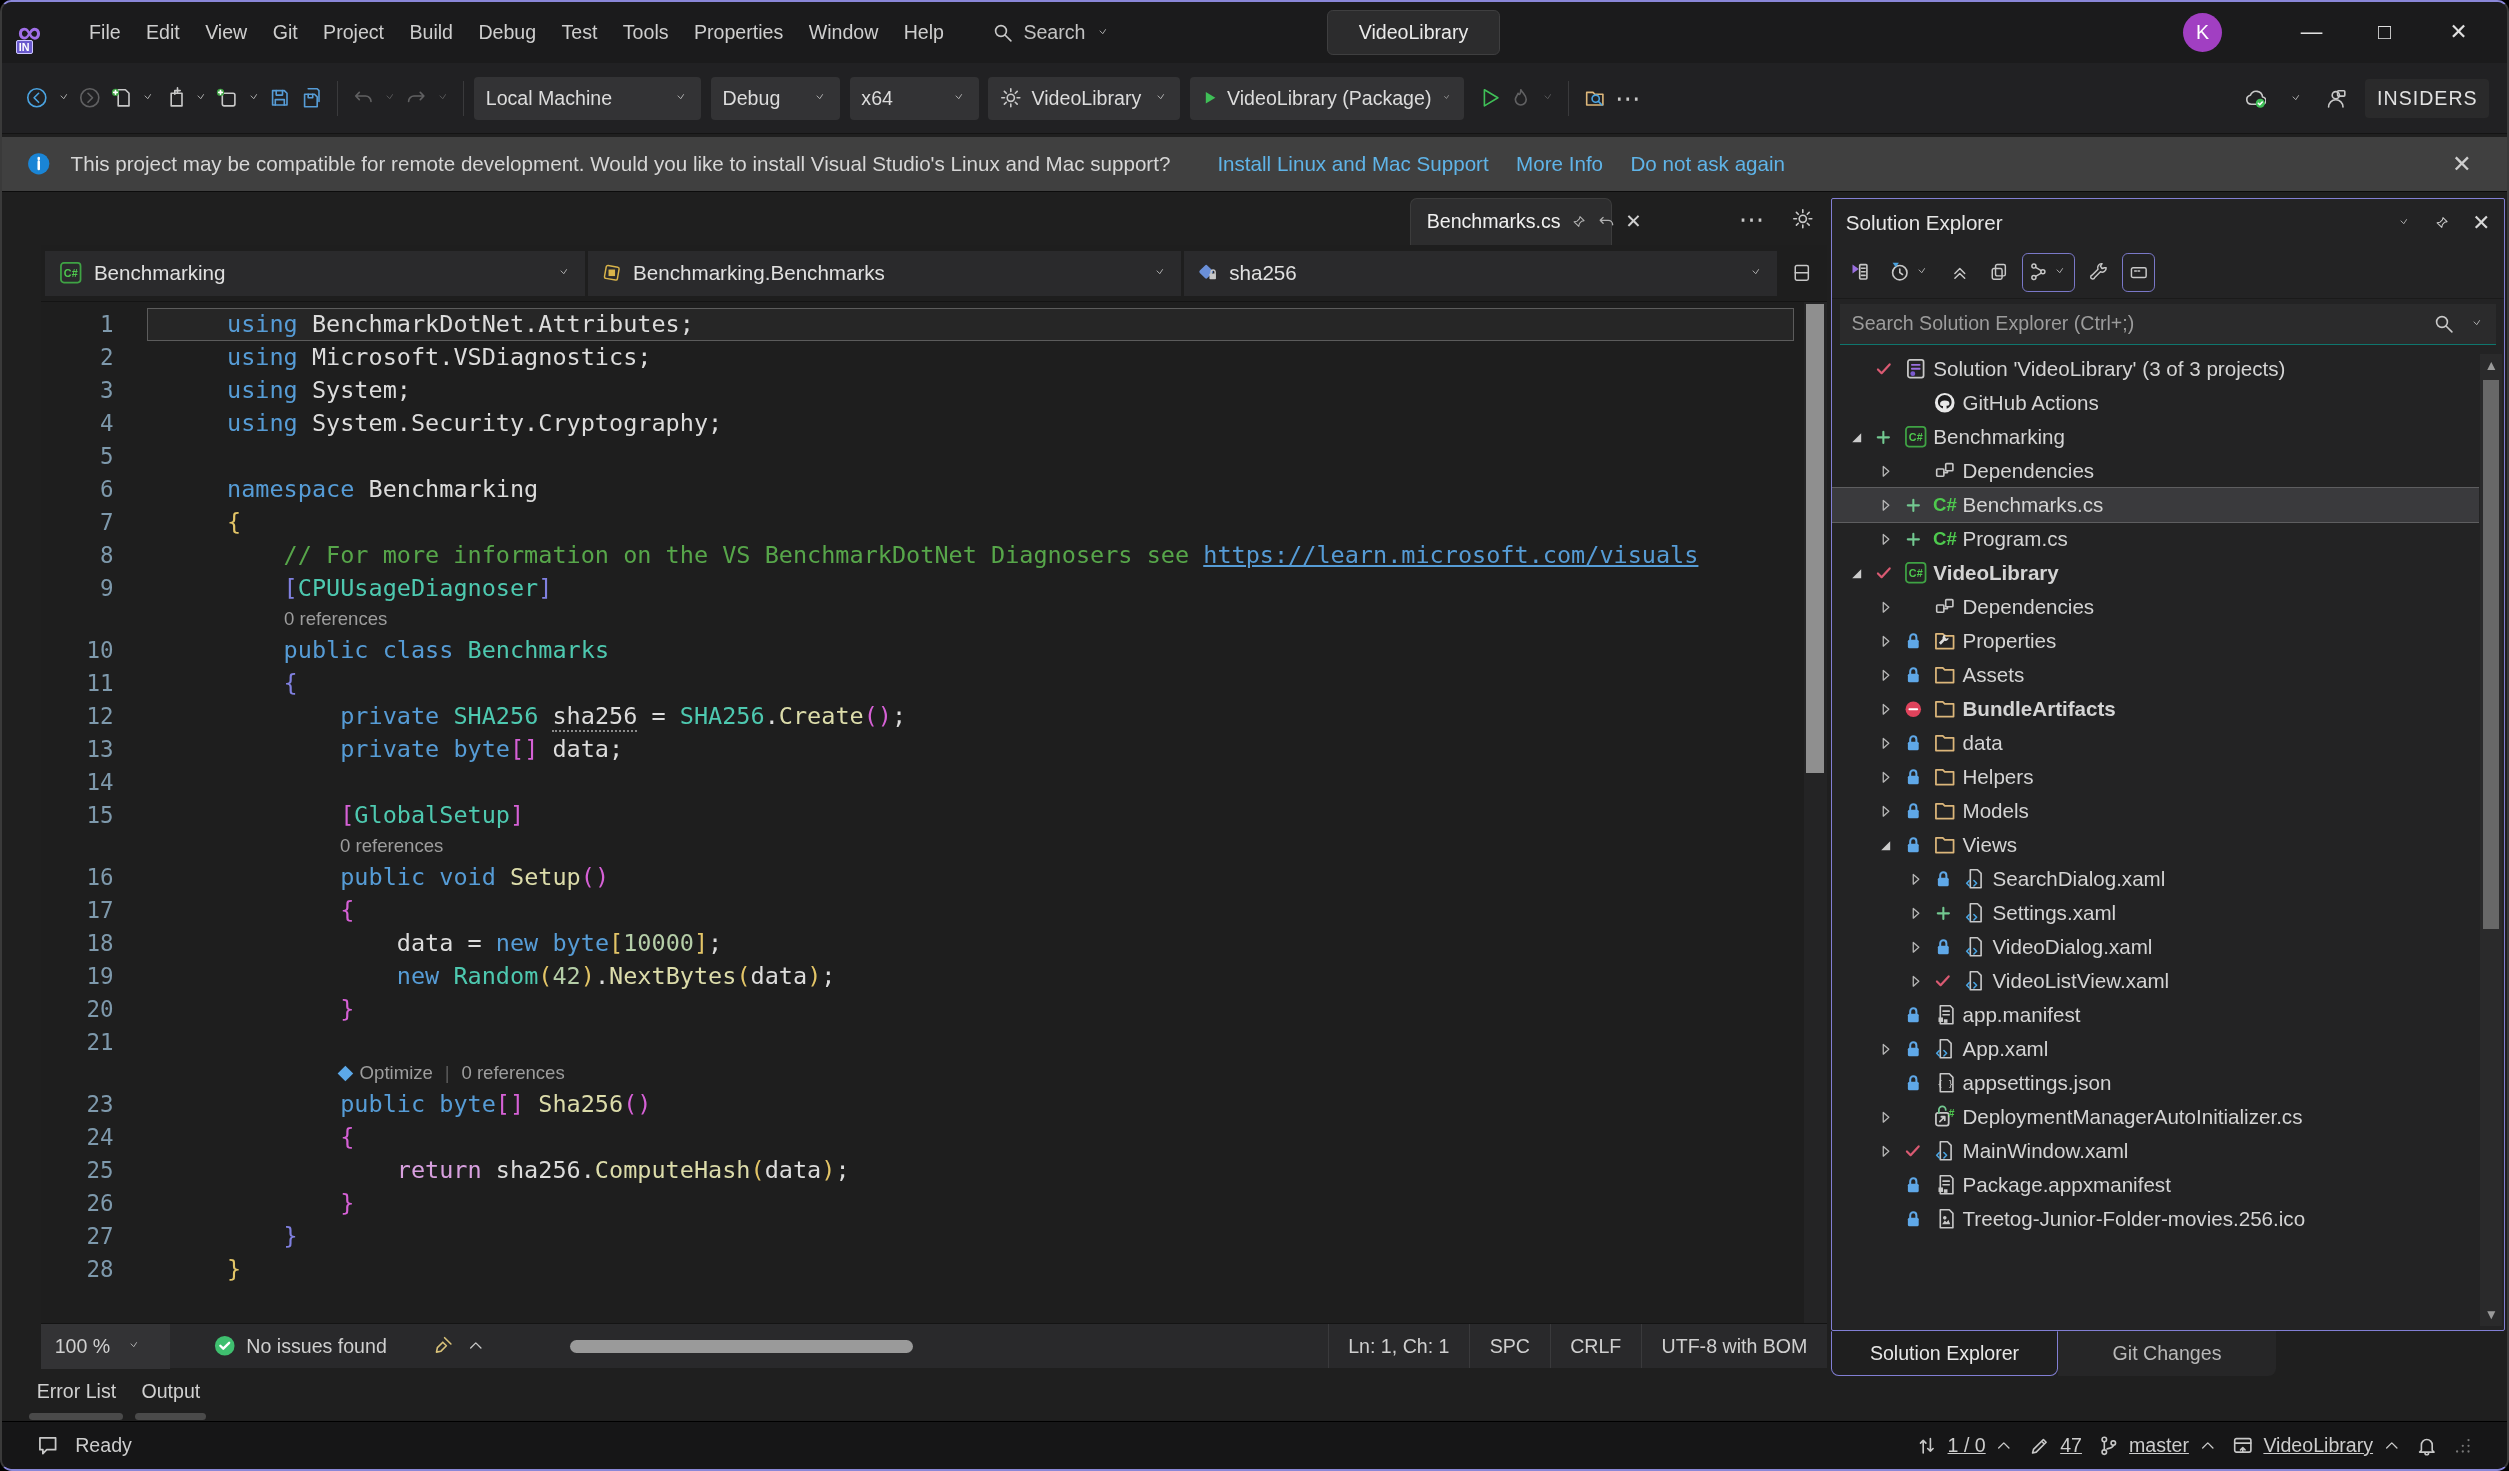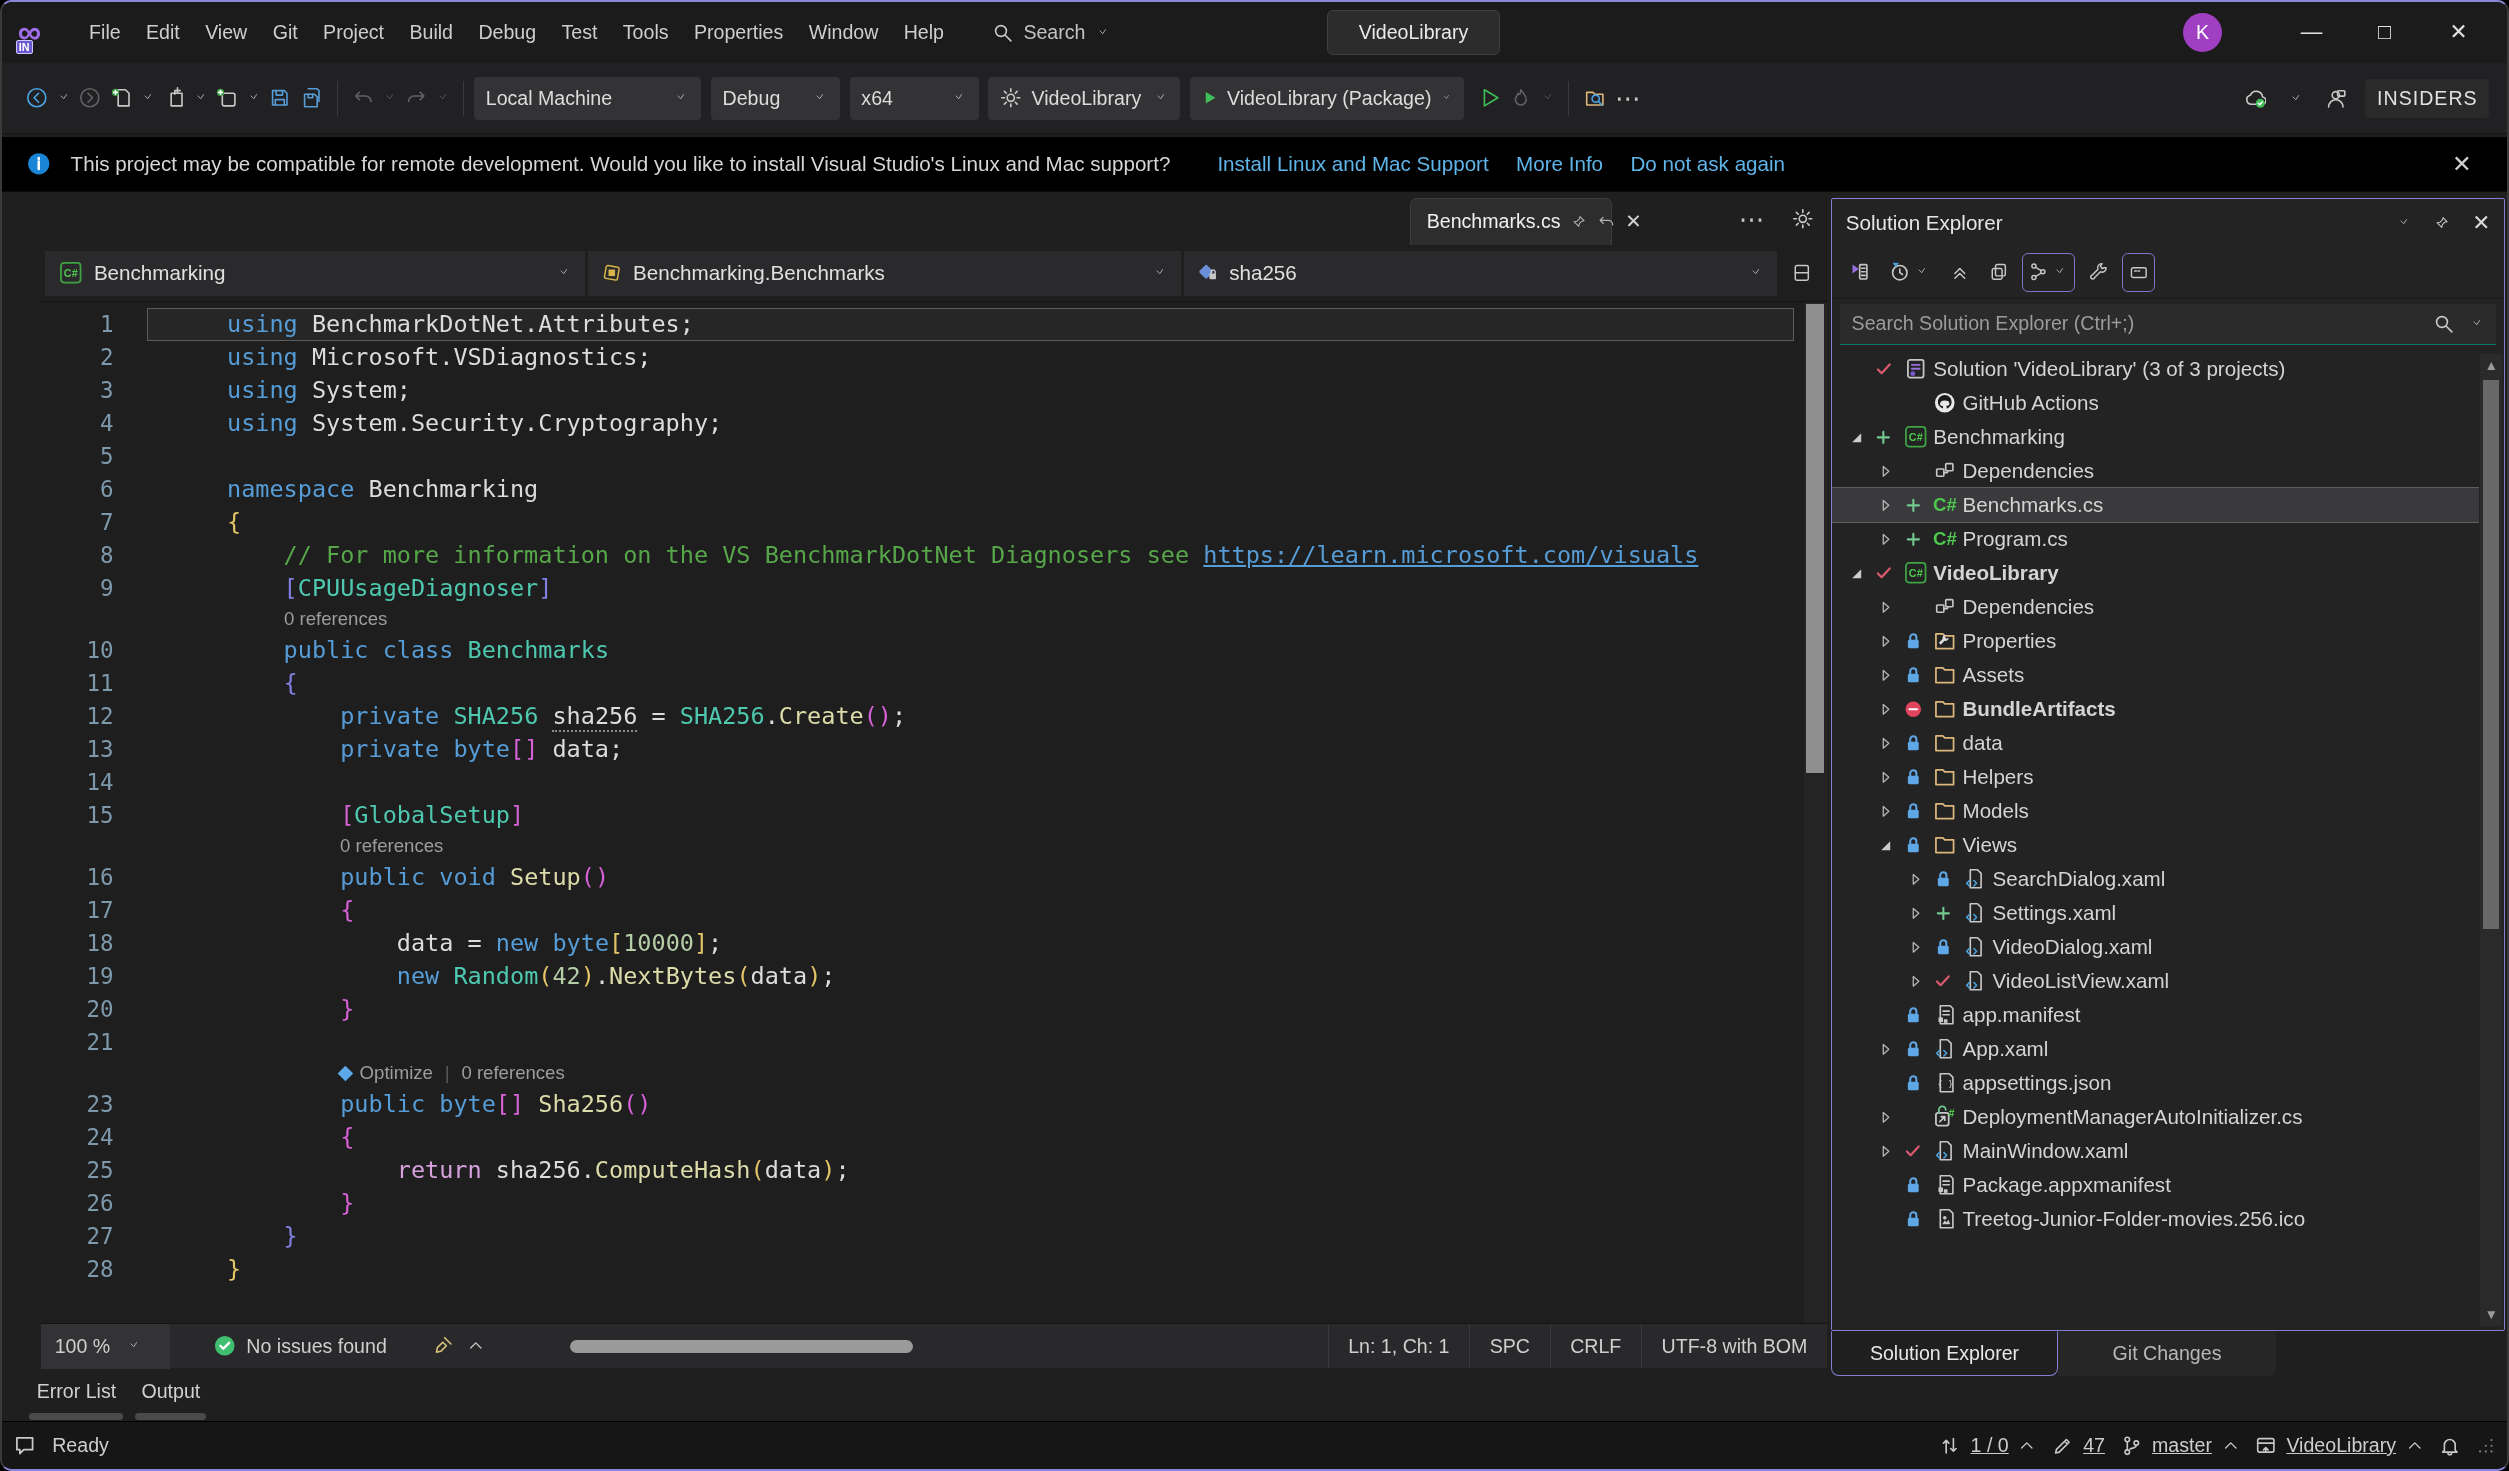--- a/index.html
+++ b/index.html
@@ -22,21 +22,21 @@
   .tb-btn { height:39px; display:flex; align-items:center; padding:0 4.9px; }
   .tb-chev { padding:0 2.9px; }
   .tb-sep { width:1px; height:35px; background:#3a3a3c; margin:0 9.8px; }
   .combo { height:43px; background:#333335; border-radius:3.9px; color:#dcdcdc; font-size:19.6px; display:flex; align-items:center; padding:0 11.8px; gap:9.8px; margin-right:9.8px; white-space:nowrap; }
   .combo .grow { flex:1; }
   .dis { opacity:.38; }
   #toolbar-right { position:absolute; right:17.6px; top:61px; height:71px; display:flex; align-items:center; gap:13.7px; }
   #insiders { color:#e2e2e2; font-size:19.6px; letter-spacing:1px; padding:7.8px 11.8px; background:#2a2a2b; border-radius:3.9px; }
 
   
-  #infobar { position:absolute; left:0; right:0; top:135px; height:55px; background:#000000; border-bottom:1px solid #0c0c0c; display:flex; align-items:center; padding:0 23.5px; gap:19.6px; }
+  #infobar { position:absolute; left:0; right:0; top:135px; height:55px; background:#404040; border-bottom:1px solid #0c0c0c; display:flex; align-items:center; padding:0 23.5px; gap:19.6px; }
   #infobar .msg { color:#d6d6d6; font-size:20.6px; }
   #infobar .link { color:#5fb4e8; font-size:20.6px; margin-left:27.4px; white-space:nowrap; }
   #infobar-close { margin-left:auto; color:#cfcfcf; font-size:23.5px; padding:3.9px 11.8px; }
 
   
   #editor { position:absolute; left:39px; top:192px; width:1786px; bottom:101px; background:#1e1e1e; }
   #tabrow { position:absolute; left:0; right:0; top:0; height:51px; background:#1f1f1f; }
   #doc-tab { position:absolute; left:1369px; top:3.9px; width:202px; height:47px; background:#2d2d2e; border:1px solid #3c3c3c; border-bottom:none; border-radius:6.9px 6.9px 0 0; display:flex; align-items:center; padding:0 9.8px 0 15.7px; gap:9.8px; color:#f0f0f0; font-size:19.6px; }
   .tab-ic { display:flex; align-items:center; opacity:.85; }
   #tab-extra { position:absolute; right:13.7px; top:9.8px; display:flex; gap:25.5px; align-items:center; color:#c8c8c8; }
@@ -90,21 +90,21 @@
   #sx-scroll .thumb { position:absolute; left:2.9px; right:2.9px; top:25.5px; height:549px; background:#686868; }
   #sx-scroll .ar { position:absolute; left:0; right:0; height:23.5px; display:flex; align-items:center; justify-content:center; color:#9a9a9a; font-size:13.7px; }
   #sx-tabs { position:absolute; left:1829px; bottom:93px; height:45px; display:flex; }
   #sx-tab-active { width:227px; border:1px solid #827fd4; border-top-color:transparent; border-radius:0 0 7.8px 7.8px; color:#e8e8e8; font-size:19.6px; display:flex; align-items:center; justify-content:center; background:#1f1f1f; }
   #sx-tab-2 { width:218px; color:#b8b8b8; font-size:19.6px; display:flex; align-items:center; justify-content:center; background:#262627; border-radius:0 0 7.8px 0; }
 
   
   #panel-tabs { position:absolute; left:0; bottom:48px; height:51px; display:flex; gap:12px; padding-left:27.4px; align-items:flex-start; padding-top:10px; }
   .ptab { color:#d0d0d0; font-size:19.6px; text-align:center; }
   .ptab .pill { height:6.9px; border-radius:3.9px; background:#4a4a4a; margin-top:9.8px; }
-  #statusbar { position:absolute; left:0; right:0; bottom:0; height:48px; background:#161617; border-top:1px solid #000; display:flex; align-items:center; padding:0 11px; color:#cdcdcd; font-size:19.6px; }
+  #statusbar { position:absolute; left:0; right:0; bottom:0; height:48px; background:#161617; border-top:1px solid #000; display:flex; align-items:center; padding:0 34px; color:#cdcdcd; font-size:19.6px; }
   #statusbar .left { display:flex; align-items:center; gap:15.7px; }
   #statusbar .right { margin-left:auto; display:flex; align-items:center; gap:15.7px;text-decoration:underline; }
   .sb-item { display:flex; align-items:center; gap:9.8px; white-space:nowrap; }
   svg { display:block; }
 </style>
 </head>
 <body>
 
 <div id="window">
 

